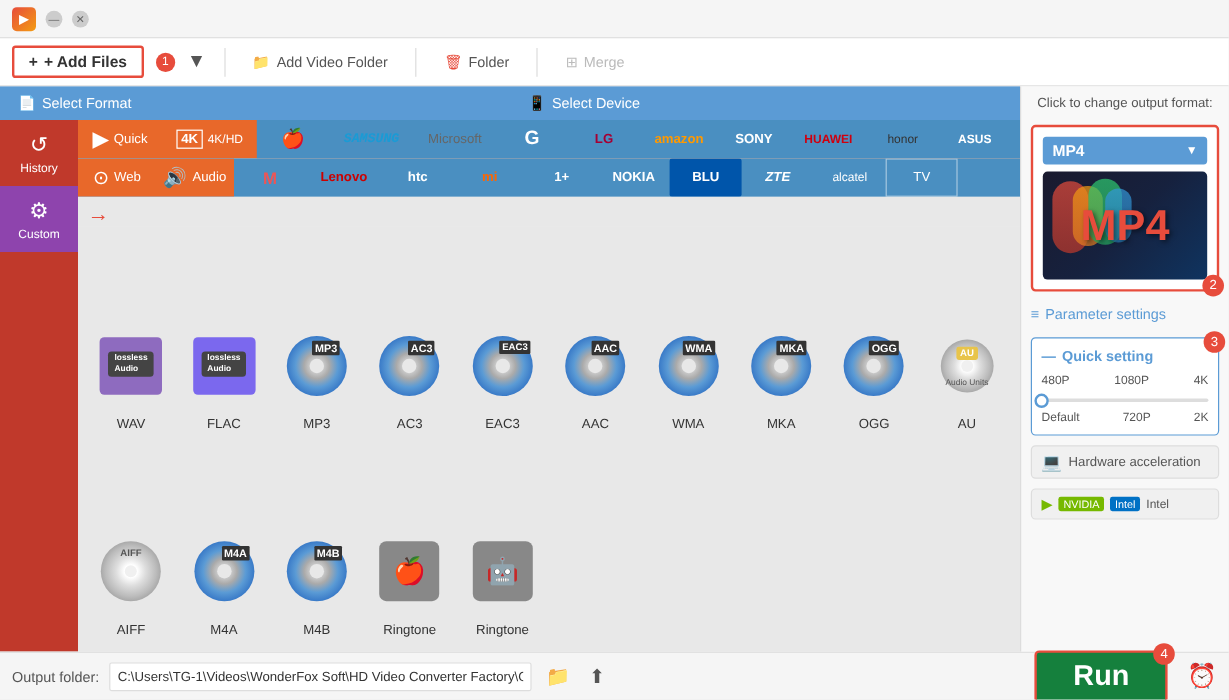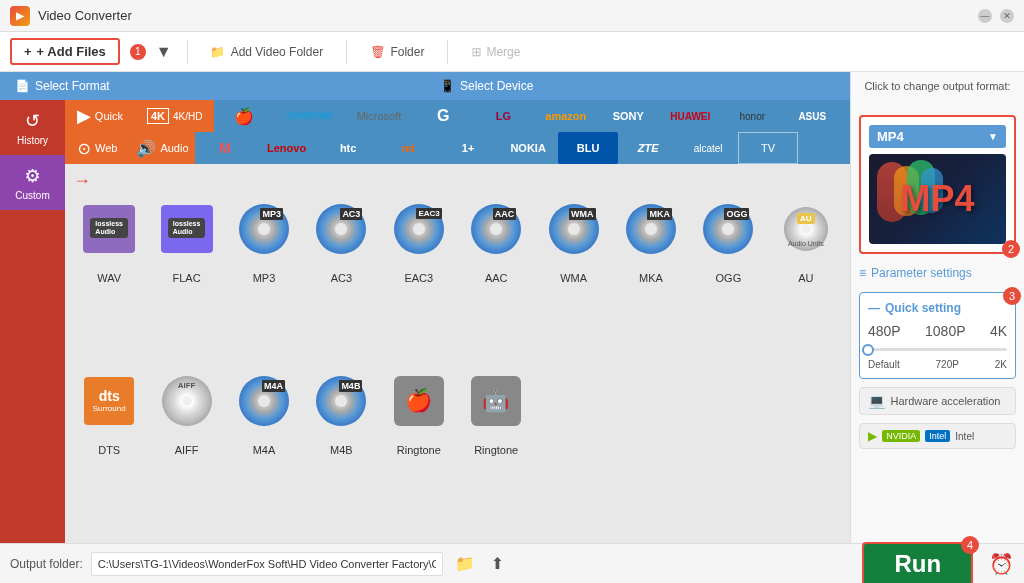--- a/index.html
+++ b/index.html
@@ -163,20 +163,21 @@
       overflow-y: auto;
       flex: 1;
     }
     .format-item {
       display: flex;
       flex-direction: column;
       align-items: center;
       cursor: pointer;
       padding: 4px;
       border-radius: 4px;
+      justify-content: flex-end;
     }
     .format-icon {
       width: 56px; height: 56px;
       display: flex; align-items: center; justify-content: center;
       position: relative;
     }
     .format-label { font-size: 11px; color: #333; margin-top: 15px; text-align: center; }
 
     
     .right-panel {
@@ -249,21 +250,21 @@
     }
     .quick-setting-title {
       color: #5b9bd5;
       font-size: 12px;
       font-weight: bold;
       margin-bottom: 8px;
       display: flex; align-items: center; gap: 5px;
     }
     .quality-labels {
       display: flex; justify-content: space-between;
-      font-size: 14px; color: #555;
+      font-size: 10px; color: #555;
       margin-bottom: 2px;
     }
     .quality-slider {
       width: 100%;
       position: relative;
       height: 16px;
       display: flex; align-items: center;
     }
     .slider-track {
       width: 100%; height: 3px;
@@ -356,21 +357,20 @@
 
     .drop-arrow { font-size: 10px; }
   </style>
 </head>
 <body>
 
 <div class="title-bar">
   <div class="app-icon">
     <span style="font-size:10px; font-weight:bold;">▶</span>
   </div>
-  <span class="app-name">Video Converter</span>
   <div class="win-btns">
     <div class="win-btn minimize">—</div>
     <div class="win-btn close">✕</div>
   </div>
 </div>
 
 <div class="toolbar">
   <button class="btn-add-files">
     <span>+</span>
     <span>+ Add Files</span>
@@ -573,29 +573,20 @@
                 <div style="width:44px; height:44px; border-radius:50%; background:radial-gradient(circle, #fff 15%, #ddd 35%, #bbb 60%, #999 80%); display:flex; align-items:center; justify-content:center; position:relative;">
                   <div style="width:10px; height:10px; border-radius:50%; background:#f0f0f0;"></div>
                   <div style="position:absolute; top:6px; font-size:8px; font-weight:bold; background:#e8c44a; color:white; padding:1px 3px; border-radius:2px;">AU</div>
                   <div style="position:absolute; bottom:4px; font-size:7px; color:#555;">Audio Units</div>
                 </div>
               </div>
             </div>
             <span class="format-label">AU</span>
           </div>
 
-          <div class="format-item">
-            <div class="format-icon">
-              <div style="width:50px; height:48px; background:#e87c2a; border-radius:4px; display:flex; flex-direction:column; align-items:center; justify-content:center;">
-                <div style="font-size:14px; font-weight:bold; color:white;">dts</div>
-                <div style="font-size:8px; color:white;">Surround</div>
-              </div>
-            </div>
-            <span class="format-label">DTS</span>
-          </div>
 
           <div class="format-item">
             <div class="format-icon">
               <div style="width:50px; height:50px; border-radius:50%; background:radial-gradient(circle, #fff 15%, #ddd 35%, #bbb 60%, #999 80%); display:flex; align-items:center; justify-content:center; position:relative;">
                 <div style="width:10px; height:10px; border-radius:50%; background:#f0f0f0;"></div>
                 <div style="position:absolute; top:5px; font-size:8px; font-weight:bold; color:#555;">AIFF</div>
               </div>
             </div>
             <span class="format-label">AIFF</span>
           </div>
@@ -639,21 +630,21 @@
           </div>
 
         </div>
       </div>
     </div>
   </div>
 
   <div class="right-panel">
     <div class="right-panel-title">Click to change output format:</div>
 
-    <div class="output-format-box" style="position:relative;margin-top:11px;">
+    <div class="output-format-box" style="position:relative;">
       <div class="output-format-select">
         <span>MP4</span>
         <span class="drop-arrow">▼</span>
       </div>
       <div class="mp4-preview">
 
         <div style="position:absolute; left:8px; top:8px; width:30px; height:60px; background:linear-gradient(to bottom, #e74c3c, #c0392b); border-radius:15px; opacity:0.7;"></div>
         <div style="position:absolute; left:25px; top:12px; width:25px; height:50px; background:linear-gradient(to bottom, #f39c12, #e67e22); border-radius:12px; opacity:0.7;"></div>
         <div style="position:absolute; left:38px; top:6px; width:28px; height:55px; background:linear-gradient(to bottom, #2ecc71, #27ae60); border-radius:14px; opacity:0.7;"></div>
         <div style="position:absolute; left:52px; top:14px; width:22px; height:45px; background:linear-gradient(to bottom, #3498db, #2980b9); border-radius:11px; opacity:0.7;"></div>

